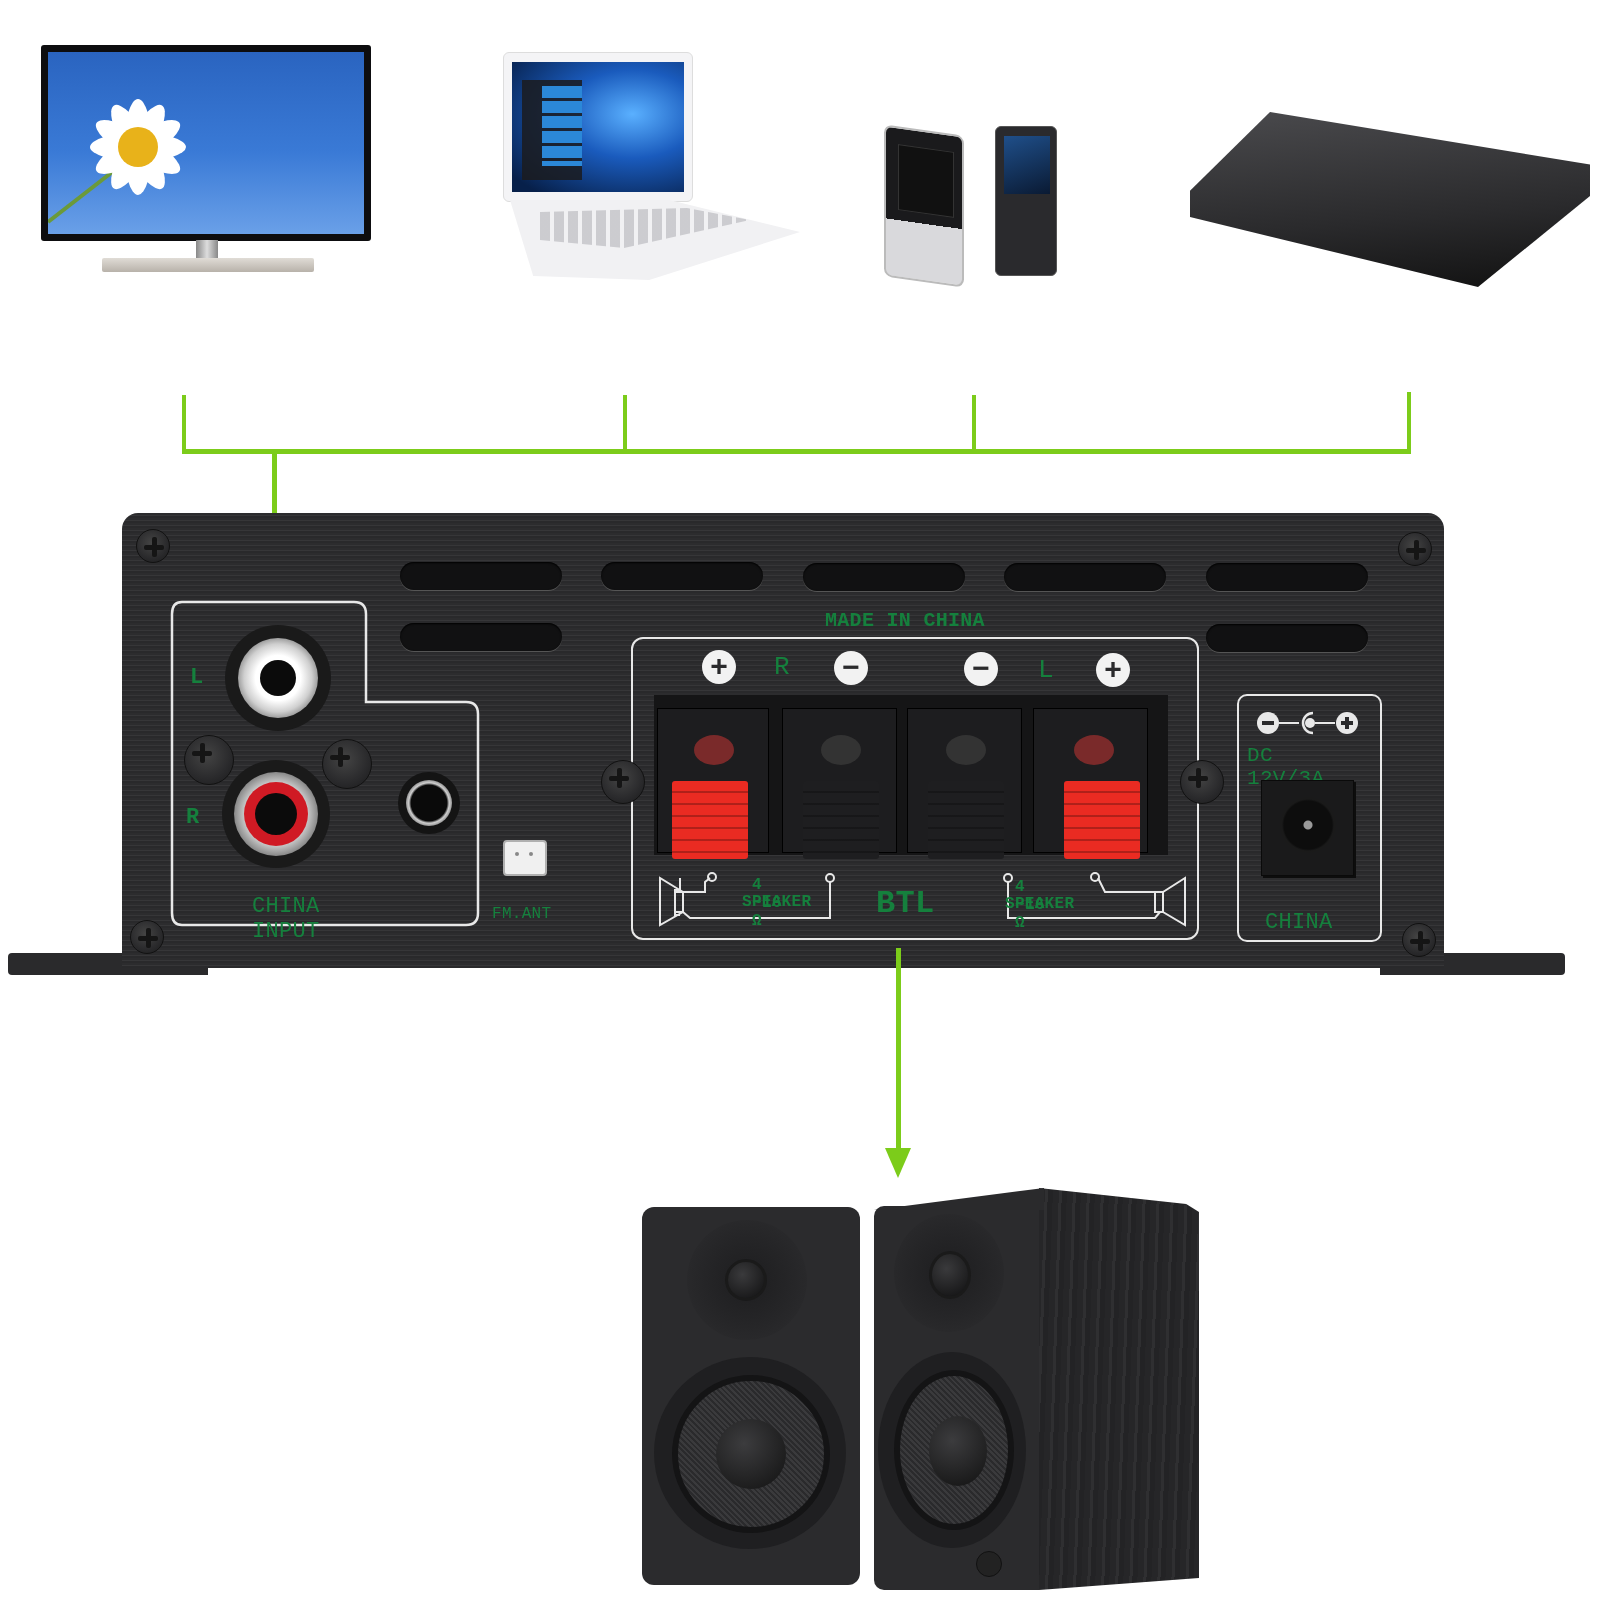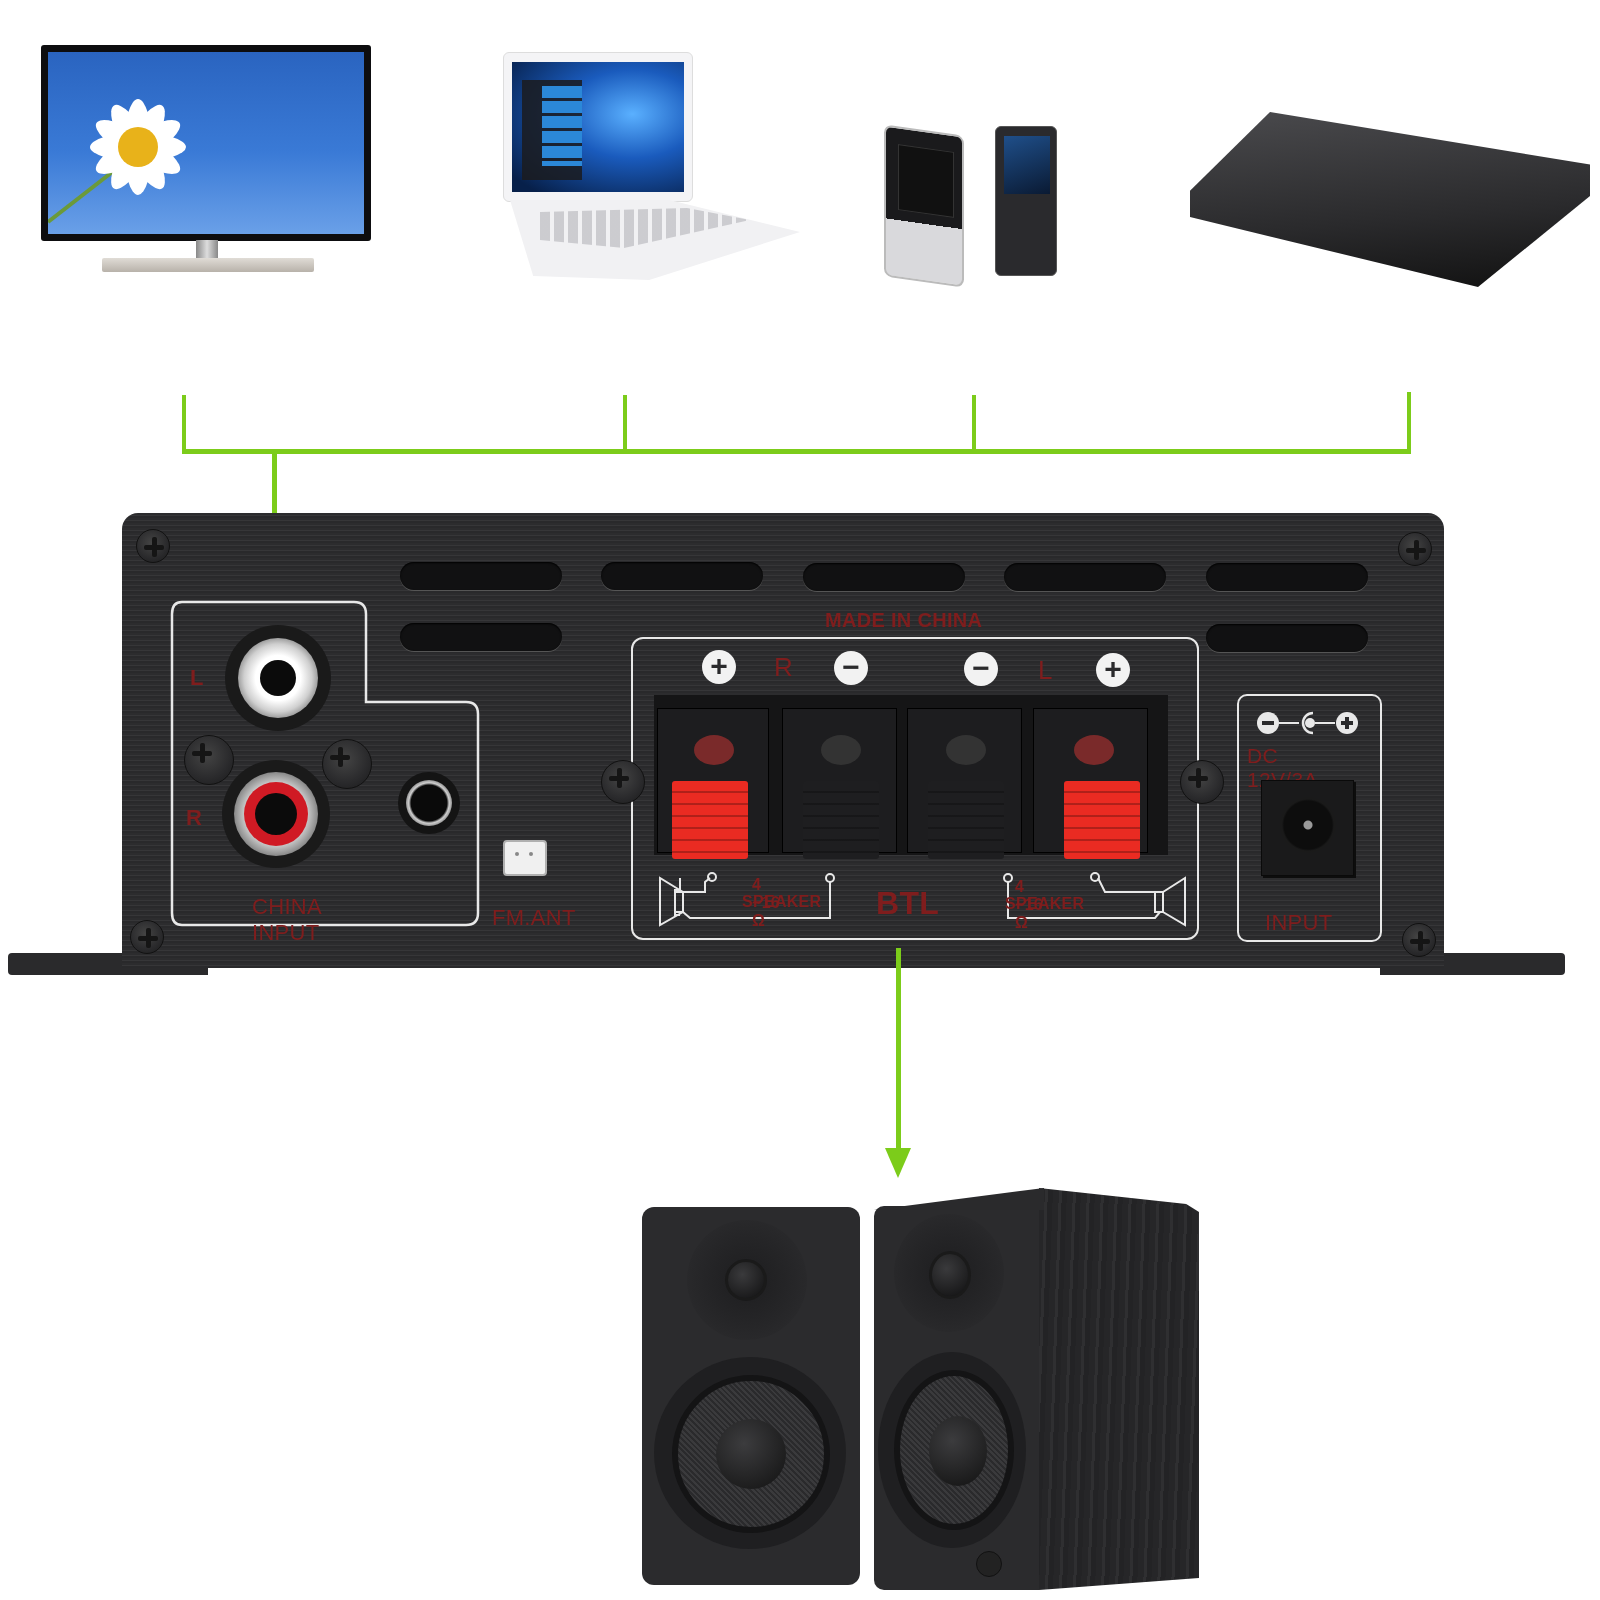--- a/index.html
+++ b/index.html
@@ -38,21 +38,21 @@
   
   .panel { left: 122px; top: 513px; width: 1322px; height: 455px;
     background: repeating-linear-gradient(180deg, #2c2c2e 0 2px, #363638 2px 3px, #29292b 3px 5px);
     border-radius: 16px 16px 0 0; }
   .flange { top: 953px; height: 22px; background: #2a2a2c; }
   .slot { height: 28px; border-radius: 14px; background: #111112; box-shadow: inset 0 1px 2px #000, 0 1px 0 #555; }
   .screw { width: 34px; height: 34px; border-radius: 50%; background: radial-gradient(circle at 45% 40%, #444 0%, #2a2a2c 60%, #1a1a1b 100%); border: 1px solid #111; }
   .screw::before { content: ""; position: absolute; left: 15px; top: 7px; width: 5px; height: 20px; background: #151515; border-radius: 2px; }
   .screw::after { content: ""; position: absolute; left: 7px; top: 15px; width: 20px; height: 5px; background: #151515; border-radius: 2px; }
 
-  .silk { color: #7f1d1d; font-weight: bold; letter-spacing: .3px; }
+  .silk { color: #15803d; font-weight: bold; letter-spacing: .3px; font-family: Liberation Mono, monospace; }
   .outline { border: 2px solid #e8e8e8; }
 
   .rca { border-radius: 50%; }
   .term-block { background: #1d1d1f; border: 1px solid #000; }
   .term-hole { width: 40px; height: 30px; border-radius: 50%; }
   .lever { height: 78px; border-radius: 3px;
     background: repeating-linear-gradient(180deg, rgba(255,255,255,0) 0 10px, rgba(0,0,0,.25) 10px 12px); }
   .polarity { width: 34px; height: 34px; border-radius: 50%; background: #f2f2f2; color: #2a2a2c; font-weight: bold; font-size: 30px; line-height: 32px; text-align: center; }
 
   
@@ -163,21 +163,21 @@
   <div class="abs screw" style="left:322px;top:739px;width:50px;height:50px;"></div>
 
   <div class="abs silk" style="left:252px;top:894px;font-size:22px;font-weight:normal;">CHINA INPUT</div>
 </div>
 
 <div class="abs">
   <div class="abs" style="left:503px;top:840px;width:44px;height:36px;background:#f0f0f0;border-radius:4px;border:2px solid #b0b0b0;">
     <div class="abs" style="left:10px;top:10px;width:4px;height:4px;border-radius:50%;background:#888;"></div>
     <div class="abs" style="left:24px;top:10px;width:4px;height:4px;border-radius:50%;background:#888;"></div>
   </div>
-  <div class="abs silk" style="left:492px;top:905px;font-size:22px;font-weight:normal;">FM.ANT</div>
+  <div class="abs silk" style="left:492px;top:905px;font-size:16px;font-weight:normal;">FM.ANT</div>
 </div>
 
 <div class="abs">
   <div class="abs outline" style="left:631px;top:637px;width:568px;height:303px;border-radius:12px;"></div>
 
   <div class="abs polarity" style="left:702px;top:650px;">+</div>
   <div class="abs silk" style="left:774px;top:652px;font-size:26px;font-weight:normal;">R</div>
   <div class="abs polarity" style="left:834px;top:651px;">−</div>
   <div class="abs polarity" style="left:964px;top:652px;">−</div>
   <div class="abs silk" style="left:1038px;top:655px;font-size:26px;font-weight:normal;">L</div>
@@ -242,21 +242,21 @@
     <circle cx="55" cy="15" r="5" fill="#e8e8e8"></circle>
     <line x1="60" y1="15" x2="80" y2="15" stroke="#e8e8e8" stroke-width="2"></line>
     <circle cx="92" cy="15" r="11" fill="#e8e8e8"></circle>
     <rect x="86" y="13" width="12" height="4" fill="#2a2a2c"></rect>
     <rect x="90" y="9" width="4" height="12" fill="#2a2a2c"></rect>
   </svg>
   <div class="abs silk" style="left:1247px;top:744px;font-size:21px;font-weight:normal;">DC 12V/3A</div>
   <div class="abs" style="left:1261px;top:780px;width:93px;height:96px;background:#1a1a1b;border:1px solid #0a0a0a;box-shadow:2px 2px 0 #0d0d0d;">
     <div class="abs rca" style="left:18px;top:16px;width:56px;height:56px;background:radial-gradient(circle,#9a9a9a 0 4px,#0d0d0d 5px 24px,#1a1a1a 26px);"></div>
   </div>
-  <div class="abs silk" style="left:1265px;top:910px;font-size:22px;font-weight:normal;">INPUT</div>
+  <div class="abs silk" style="left:1265px;top:910px;font-size:22px;font-weight:normal;">CHINA</div>
 </div>
 
 <div class="abs gline" style="left:896px;top:948px;width:5px;height:200px;"></div>
 <div class="abs arrow-down" style="left:885px;top:1148px;"></div>
 
 <div class="abs">
 
   <div class="abs spk-front" style="left:642px;top:1207px;width:218px;height:378px;">
     <div class="abs tweeter-horn" style="left:45px;top:13px;width:120px;height:120px;"></div>
     <div class="abs tweeter-dome" style="left:83px;top:52px;width:42px;height:42px;"></div>

